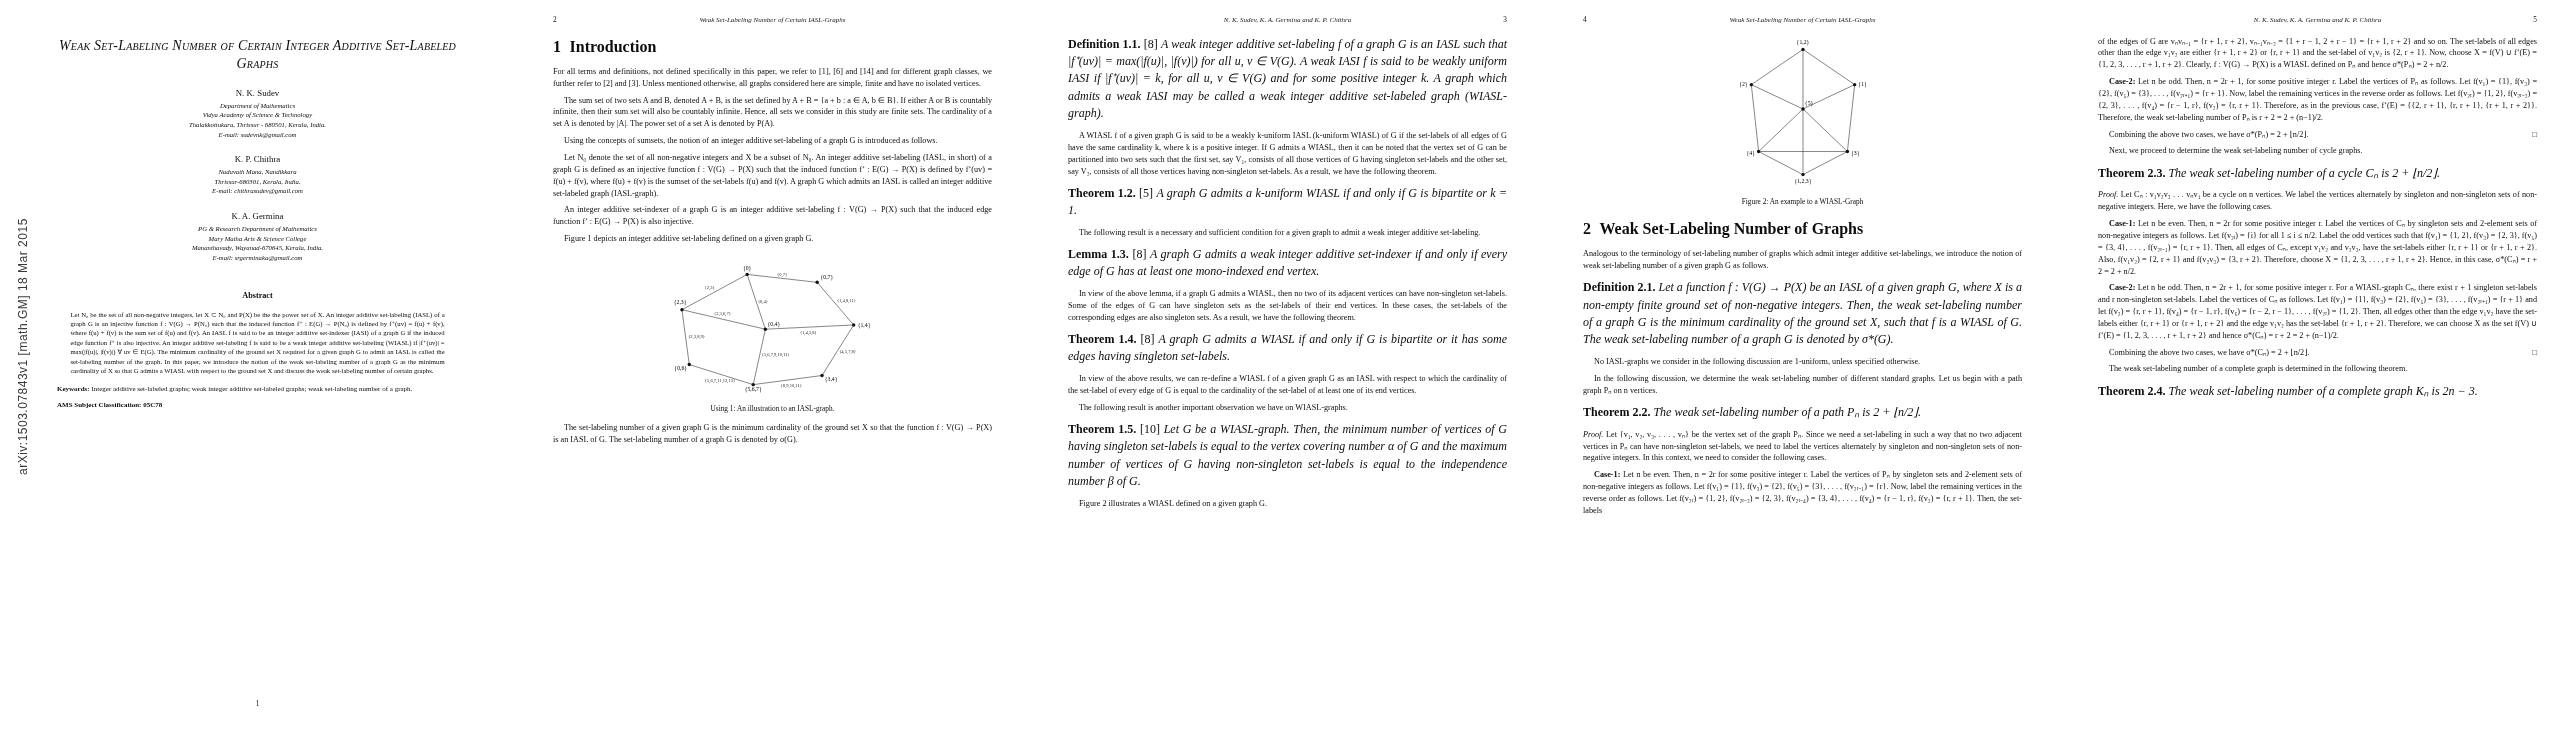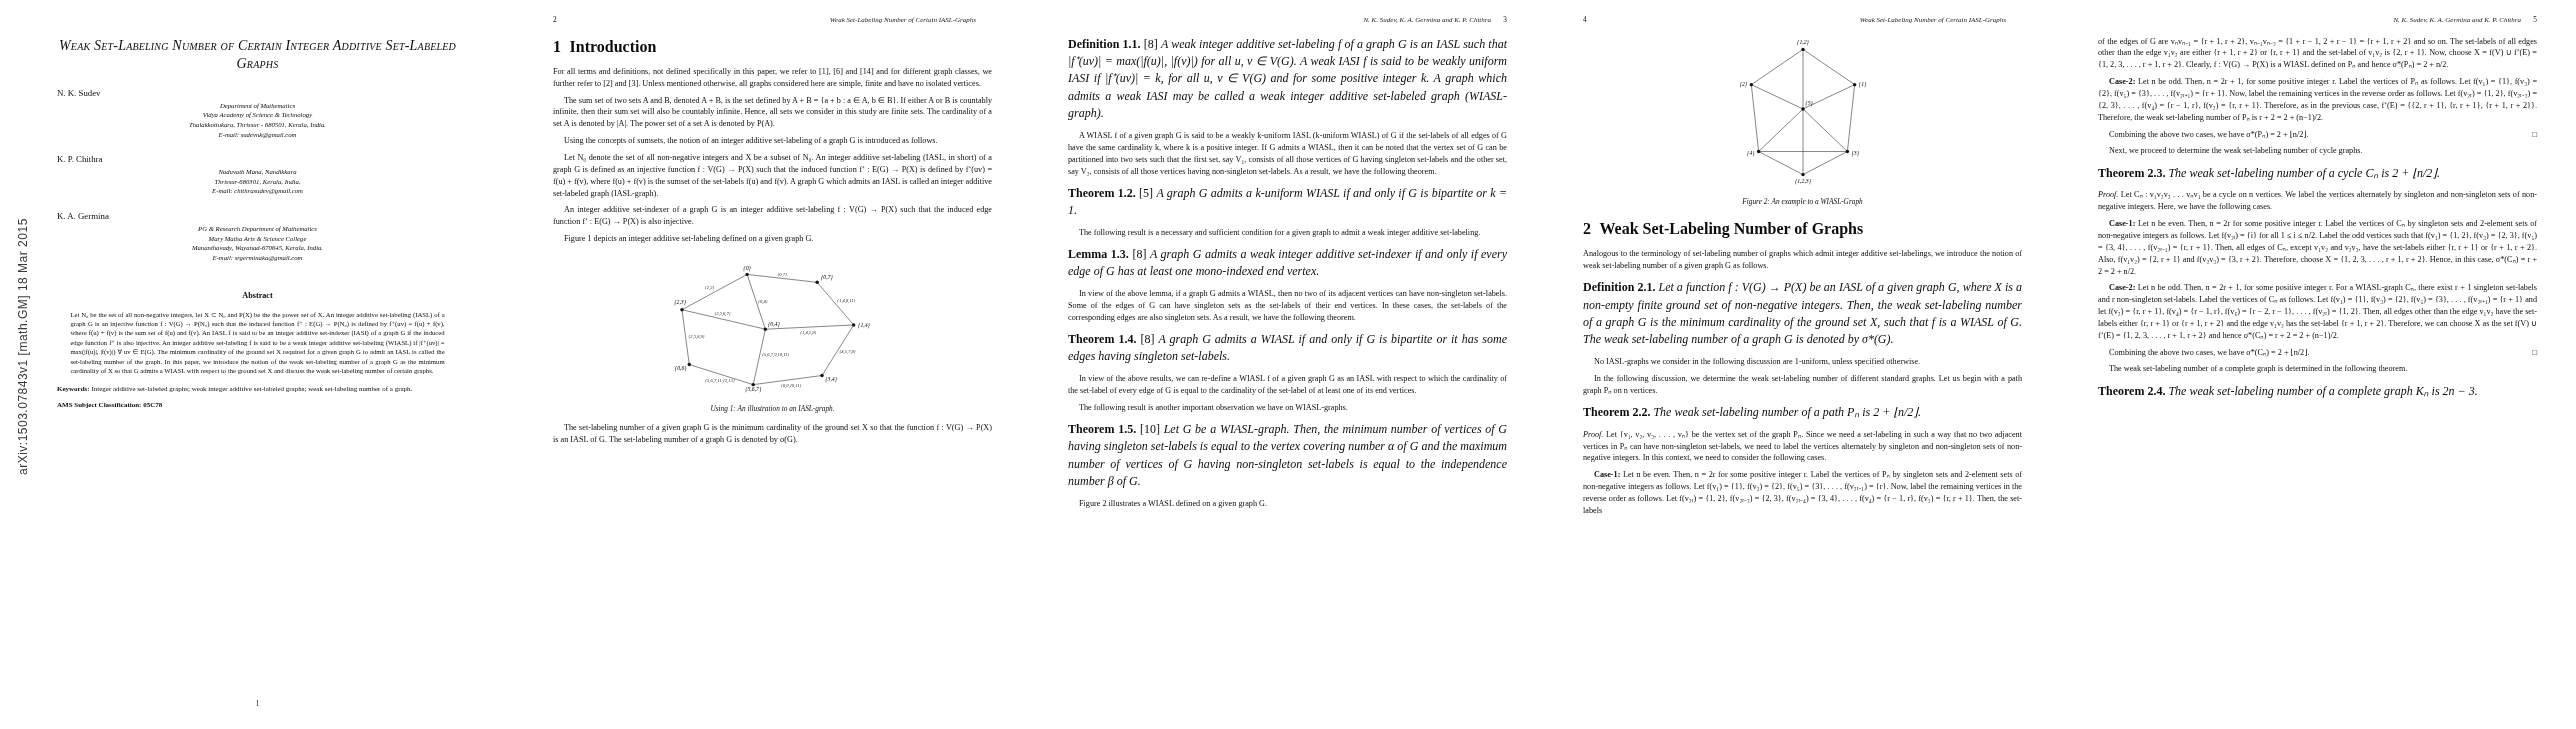--- a/index.html
+++ b/index.html
@@ -4,21 +4,21 @@
 <style>
   * { margin:0; padding:0; box-sizing:border-box; }
   html, body { width:2576px; height:729px; background:#ffffff; }
   body { font-family:"Liberation Serif", serif; color:#0d0d0d; display:flex; flex-direction:row; }
   .page { width:515px; height:729px; flex:0 0 515px; position:relative; background:#ffffff; overflow:hidden; }
   .inner { padding:14.6px 38px 0 38px; }
   .inner1 { padding:14.6px 57px 0 57px; }
 
   
   .pghead { display:flex; align-items:baseline; font-size:7px; margin-bottom:12px; }
-  .runtitle { flex:1; text-align:right; font-style:italic; color:#1a1a1a; }
+  .runtitle { flex:1; text-align:center; font-style:italic; color:#1a1a1a; }
   .pgnum { width:16px; font-size:7.3px; color:#111; }
   .pgnum.left { text-align:left; }
   .pgnum.right { text-align:right; }
 
   
   p.body { font-size:8.2px; line-height:1.45; text-align:justify; margin:0 0 4.9px 0; }
   .indent { text-indent:11px; }
   .sechead { font-size:16px; font-weight:bold; margin:14.6px 0 9.7px 0; }
   .secnum { margin-right:8.5px; }
   .thmblock { font-size:12px; line-height:1.45; text-align:justify; margin:7.3px 0 7.3px 0; }
@@ -28,30 +28,30 @@
   .prooflabel { font-style:italic; }
   .caselabel { font-weight:bold; }
   .qed { float:right; font-size:8px; }
 
   
   .arxiv { position:absolute; left:16px; top:475px; transform:rotate(-90deg); transform-origin:0 0;
            white-space:nowrap; font-family:"Liberation Sans", sans-serif; font-size:12px;
            letter-spacing:0.5px; color:#3a3a3a; }
   h1.title { font-variant:small-caps; font-weight:normal; font-size:14px; line-height:1.3;
              text-align:center; margin-top:22px; letter-spacing:0.2px;font-style:italic; }
-  .aname { font-size:8.8px; margin-top:14.6px; margin-bottom:3px; }
+  .aname { text-align:center; font-size:8.8px; margin-top:14.6px; margin-bottom:3px; }
   .affil { text-align:center; font-style:italic; font-size:6.7px; line-height:1.45; }
   .absheading { text-align:center; font-weight:bold; font-size:8.2px; margin-top:28px; margin-bottom:10px; }
   p.abstract { font-size:6.7px; line-height:1.4; text-align:justify; margin:0 13.4px 8.5px 13.4px; }
   p.kw, p.ams { font-size:7px; line-height:1.45; text-align:justify; margin:6px 0 0 0; }
   .bold { font-weight:bold; }
   .footpg { position:absolute; bottom:20.7px; left:0; right:0; text-align:center; font-size:7.3px; }
 
   
-  figure { text-align:center; margin:16px 0 8.5px 0;font-style:italic; }
+  figure { text-align:center; margin:16px 0 8.5px 0; }
   figcaption { font-size:7.3px; margin-top:7.3px; }
   .fig-edge { stroke:#222; stroke-width:0.9; }
   .fig-node { fill:#111; }
   .fig-node-label { font-size:9.5px; text-anchor:middle; fill:#000; font-family:"Liberation Serif", serif; }
   .fig-edge-label { font-size:7.5px; text-anchor:middle; fill:#222; font-family:"Liberation Serif", serif; }
 </style>
 </head>
 <body>
 
 <div class="page titlepage">

